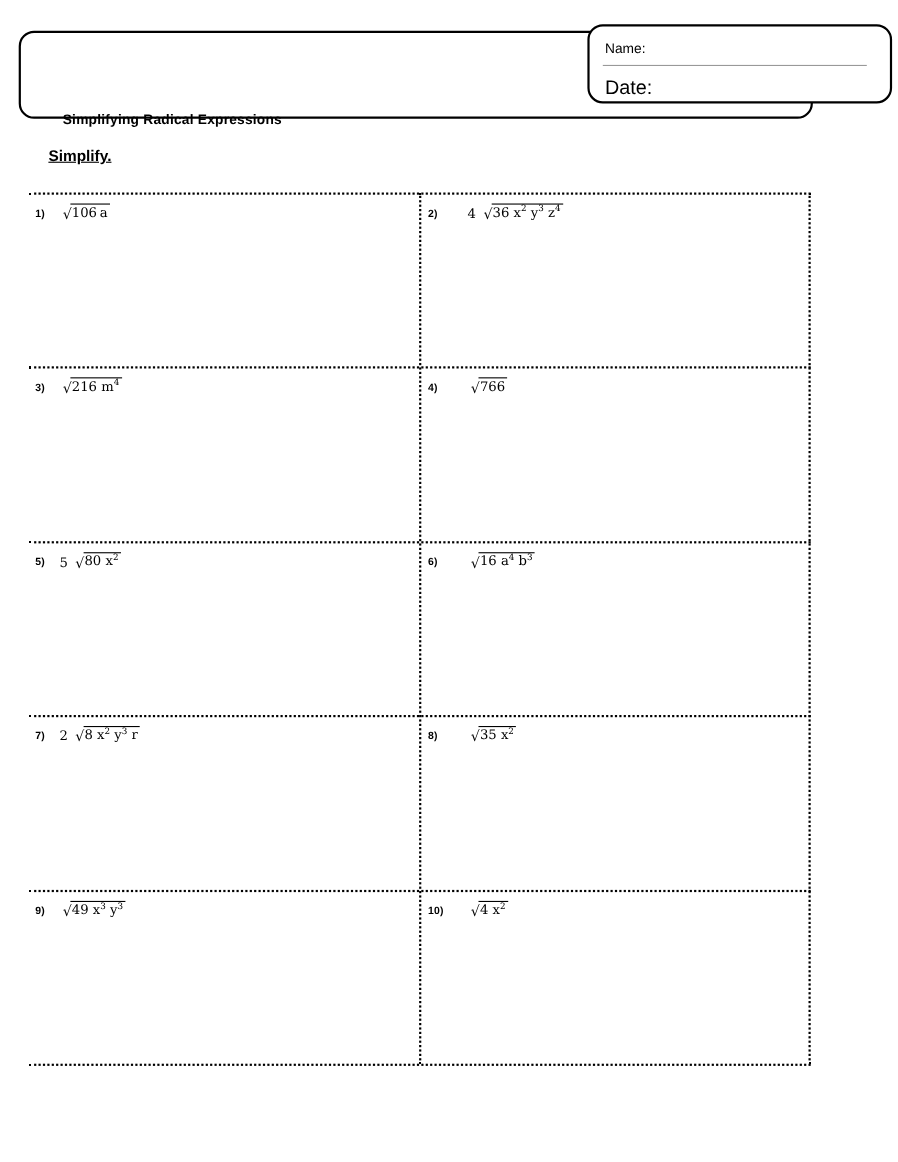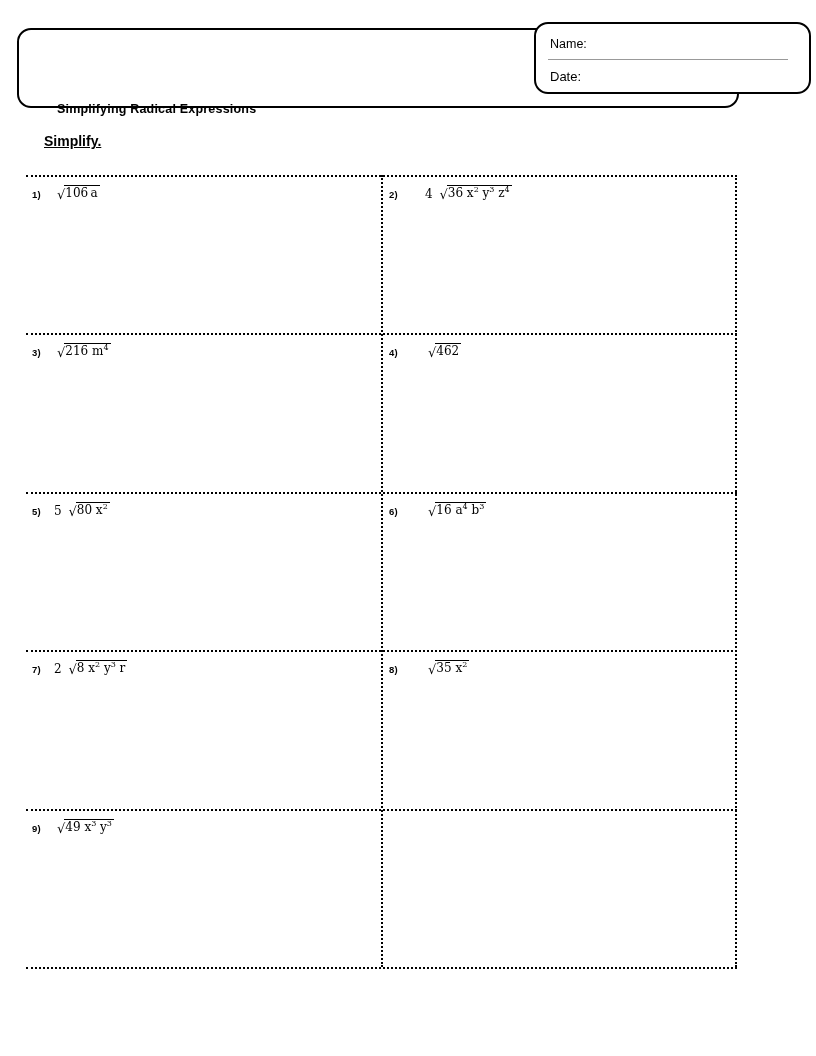--- a/index.html
+++ b/index.html
@@ -69,21 +69,21 @@
     left: 12px;
     top: 35px;
     width: 240px;
     height: 1px;
     background: #999;
   }
   .date-label {
     position: absolute;
     left: 14px;
     top: 45px;
-    font-size: 13px;
+    font-size: 18px;
   }
 
   .instruction {
     position: absolute;
     left: 44px;
     top: 133px;
     font-size: 14px;
     font-weight: bold;
     text-decoration: underline;
   }
@@ -211,21 +211,21 @@
       <span class="qnum">3)</span>
       <span class="qexpr">
         <span class="coef"></span>
         <span class="radical"><span class="sign">√</span><span class="rad-body">216 m<sup>4</sup></span></span>
       </span>
     </div>
     <div class="cell right">
       <span class="qnum">4)</span>
       <span class="qexpr">
         <span class="coef"></span>
-        <span class="radical"><span class="sign">√</span><span class="rad-body">462</span></span>
+        <span class="radical"><span class="sign">√</span><span class="rad-body">766</span></span>
       </span>
     </div>
   </div>
 
   <div class="row">
     <div class="cell left">
       <span class="qnum">5)</span>
       <span class="qexpr">
         <span class="coef">5</span>
         <span class="radical"><span class="sign">√</span><span class="rad-body">80 x<sup>2</sup></span></span>
@@ -258,15 +258,22 @@
   </div>
 
   <div class="row">
     <div class="cell left">
       <span class="qnum">9)</span>
       <span class="qexpr">
         <span class="coef"></span>
         <span class="radical"><span class="sign">√</span><span class="rad-body">49 x<sup>3</sup> y<sup>3</sup></span></span>
       </span>
     </div>
+    <div class="cell right">
+      <span class="qnum">10)</span>
+      <span class="qexpr">
+        <span class="coef"></span>
+        <span class="radical"><span class="sign">√</span><span class="rad-body">4 x<sup>2</sup></span></span>
+      </span>
+    </div>
   </div>
 
 </div>
 
 </body></html>

